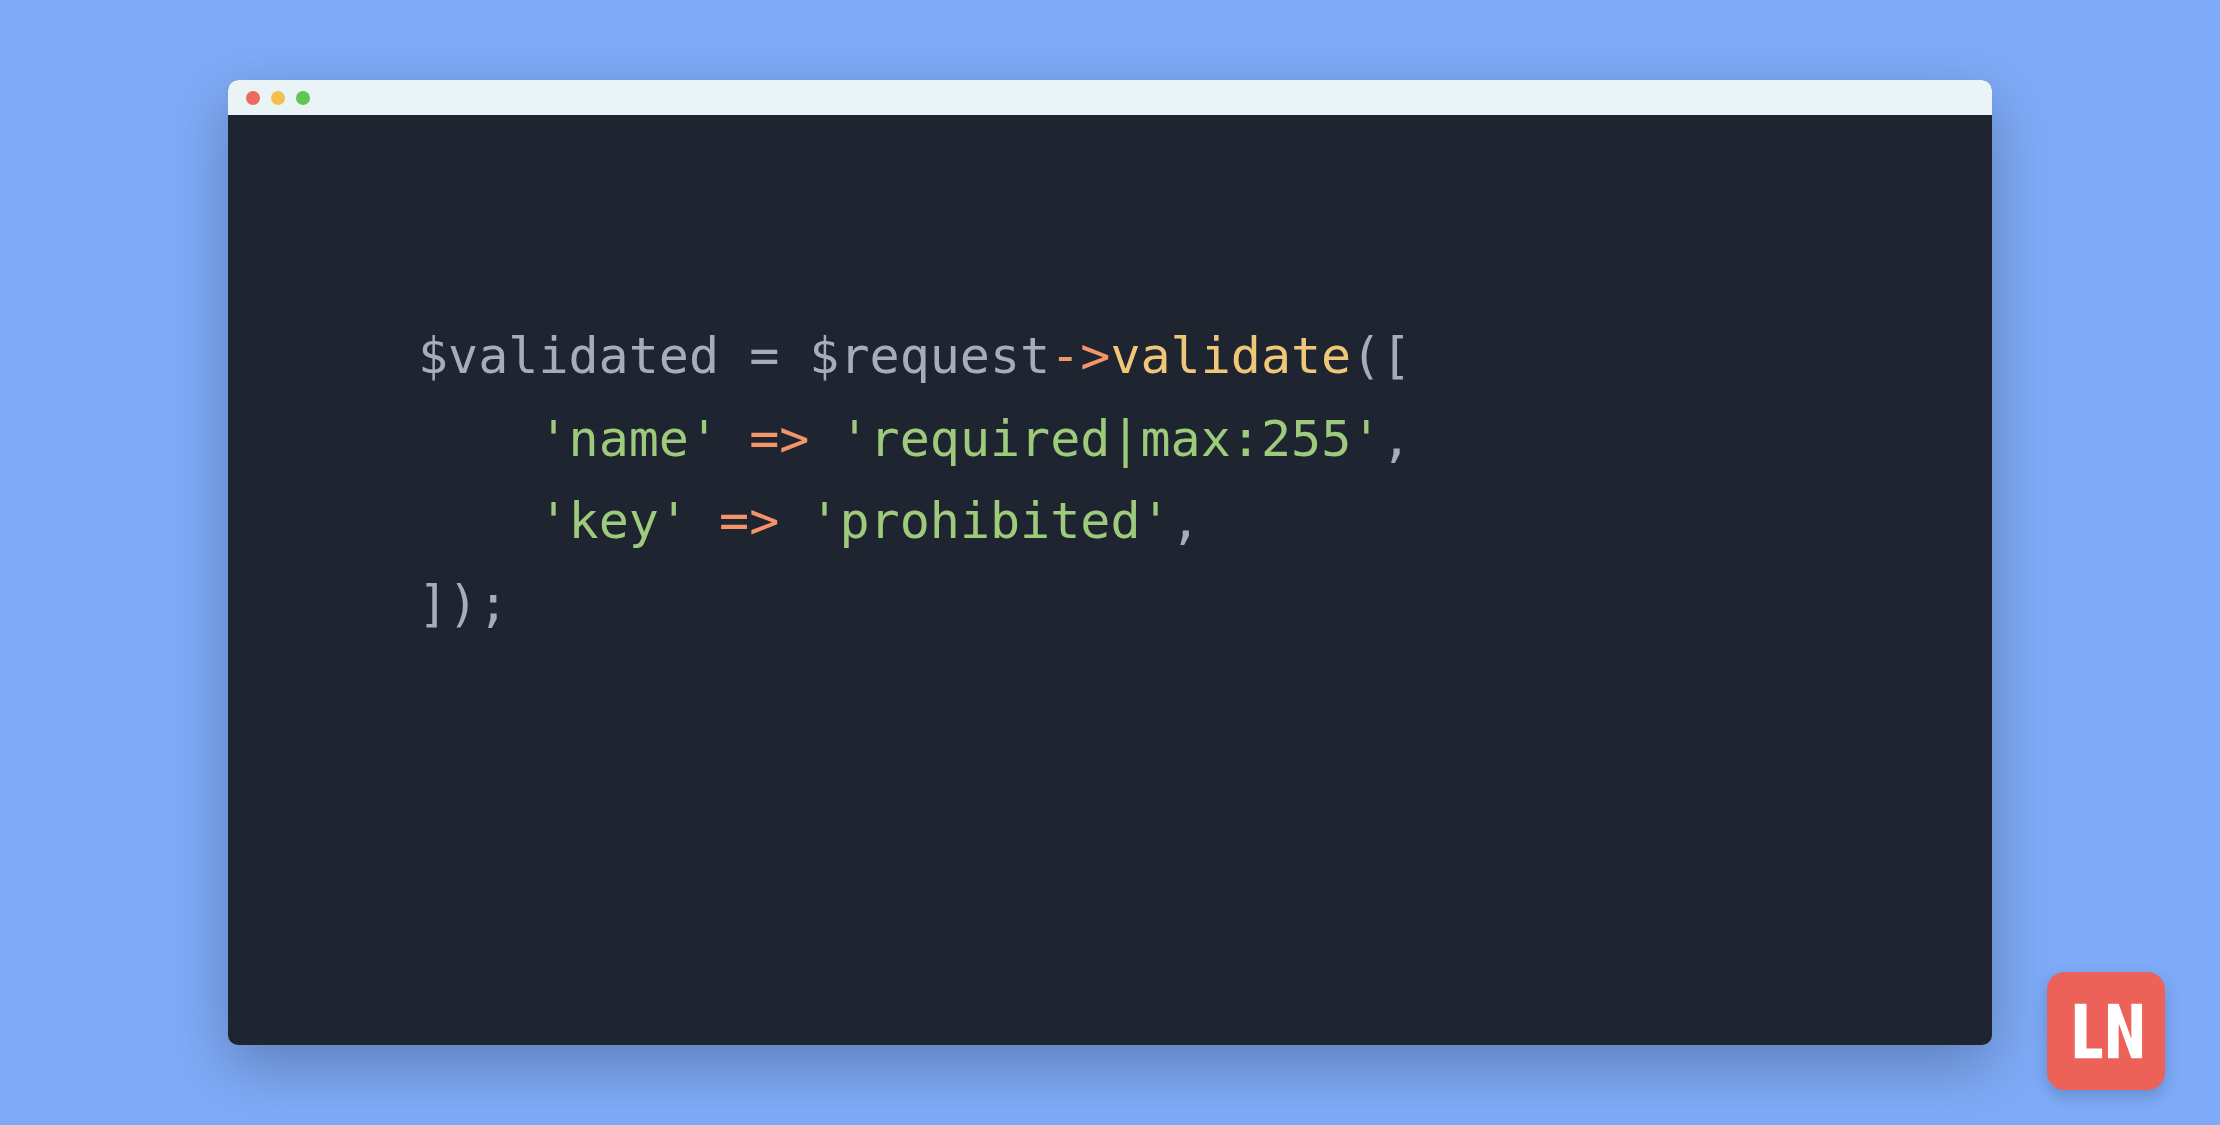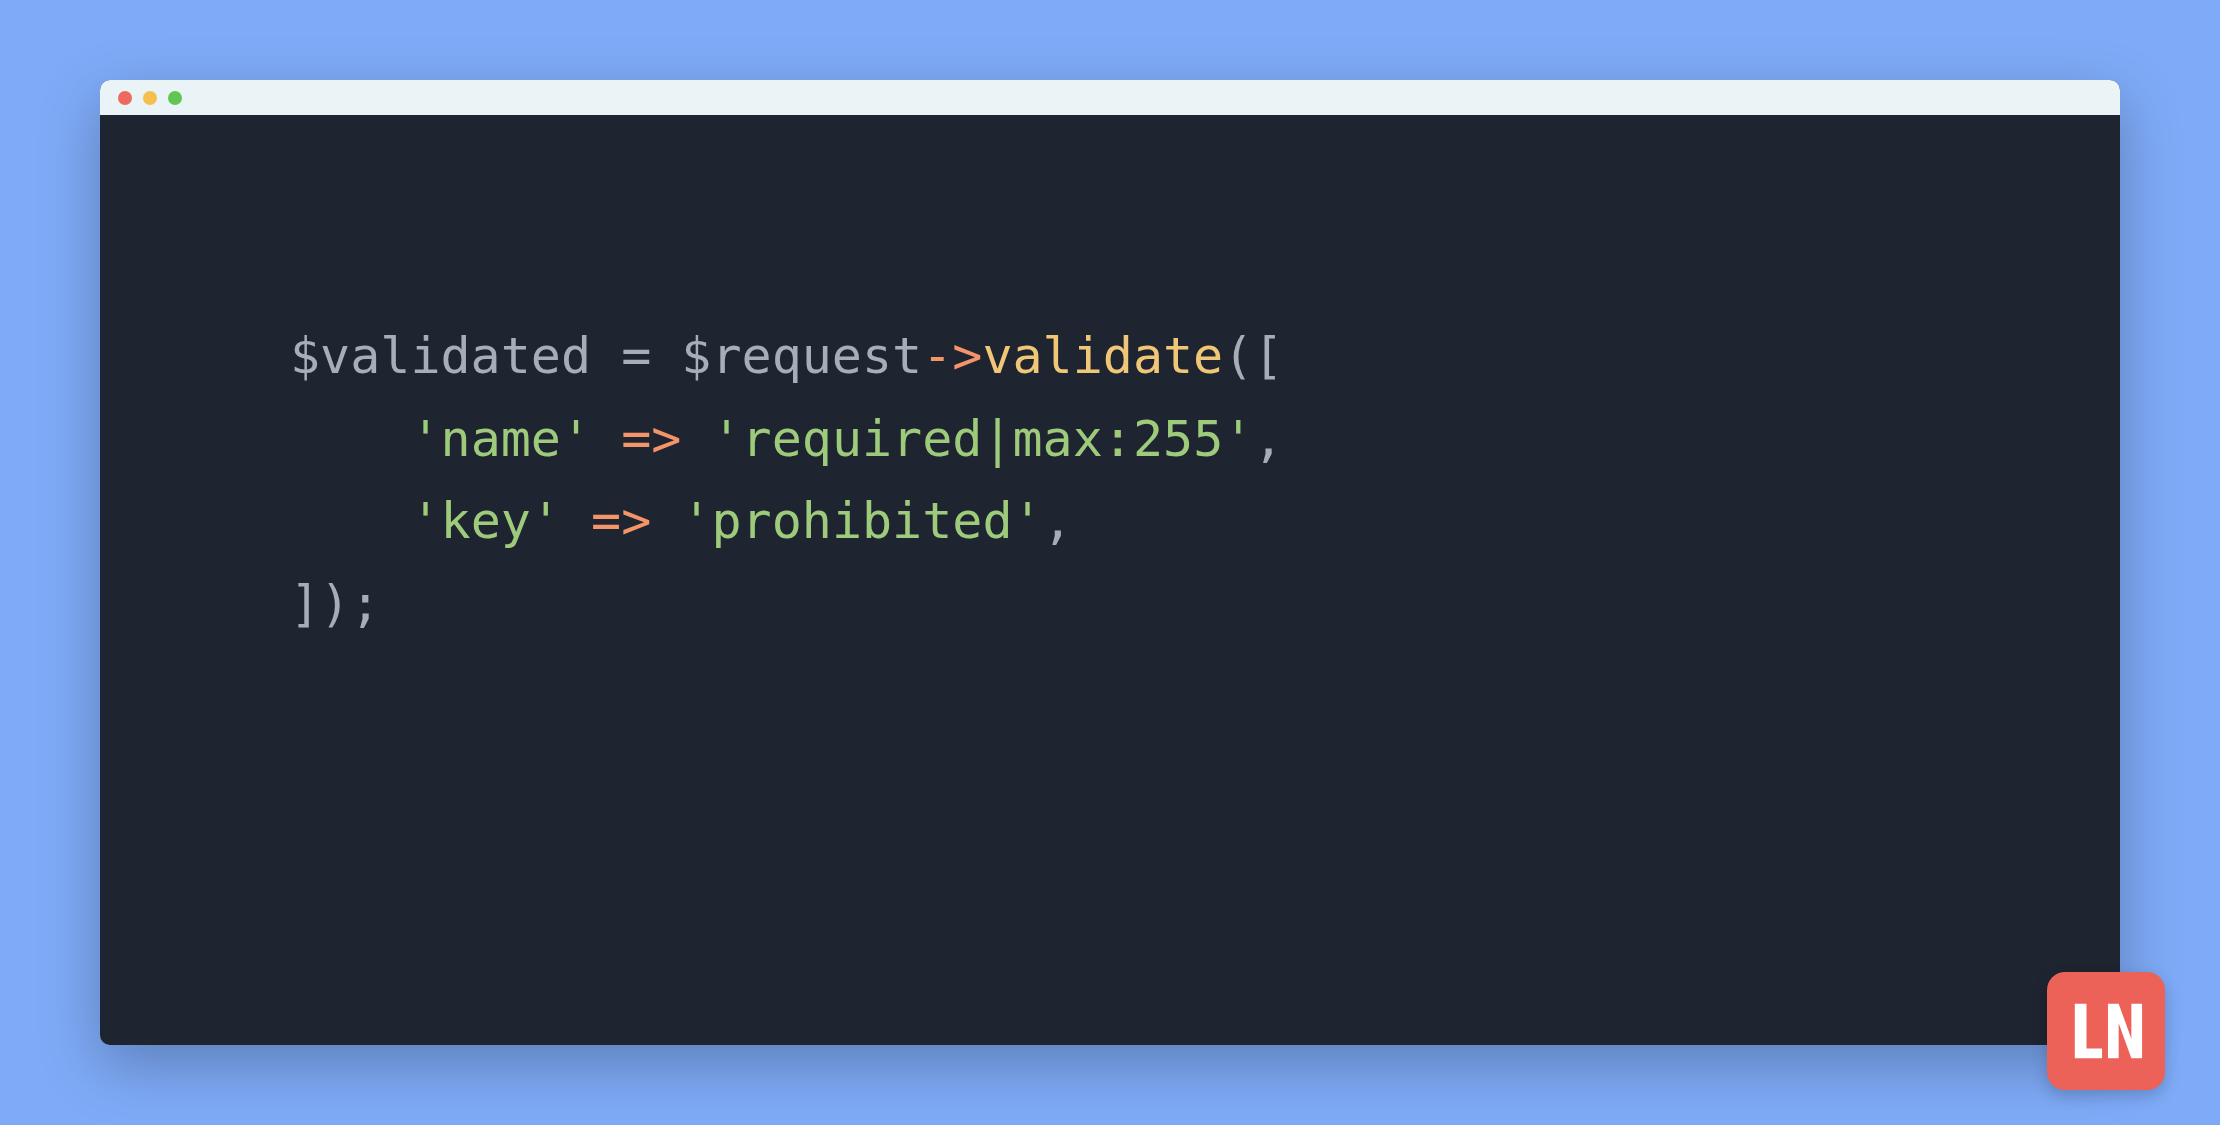--- a/index.html
+++ b/index.html
@@ -13,21 +13,21 @@
       height: 1125px;
       background: #7eaaf7;
       display: flex;
       align-items: center;
       justify-content: center;
       position: relative;
       font-family: 'Menlo', 'Monaco', 'Consolas', monospace;
     }
 
     .window {
-      width: 2020px;
+      width: 1764px;
       height: 965px;
       background: #1e2430;
       border-radius: 10px;
       overflow: hidden;
       box-shadow: 0 20px 60px rgba(0, 0, 0, 0.25);
     }
 
     .titlebar {
       height: 35px;
       background: #eaf3f5;

